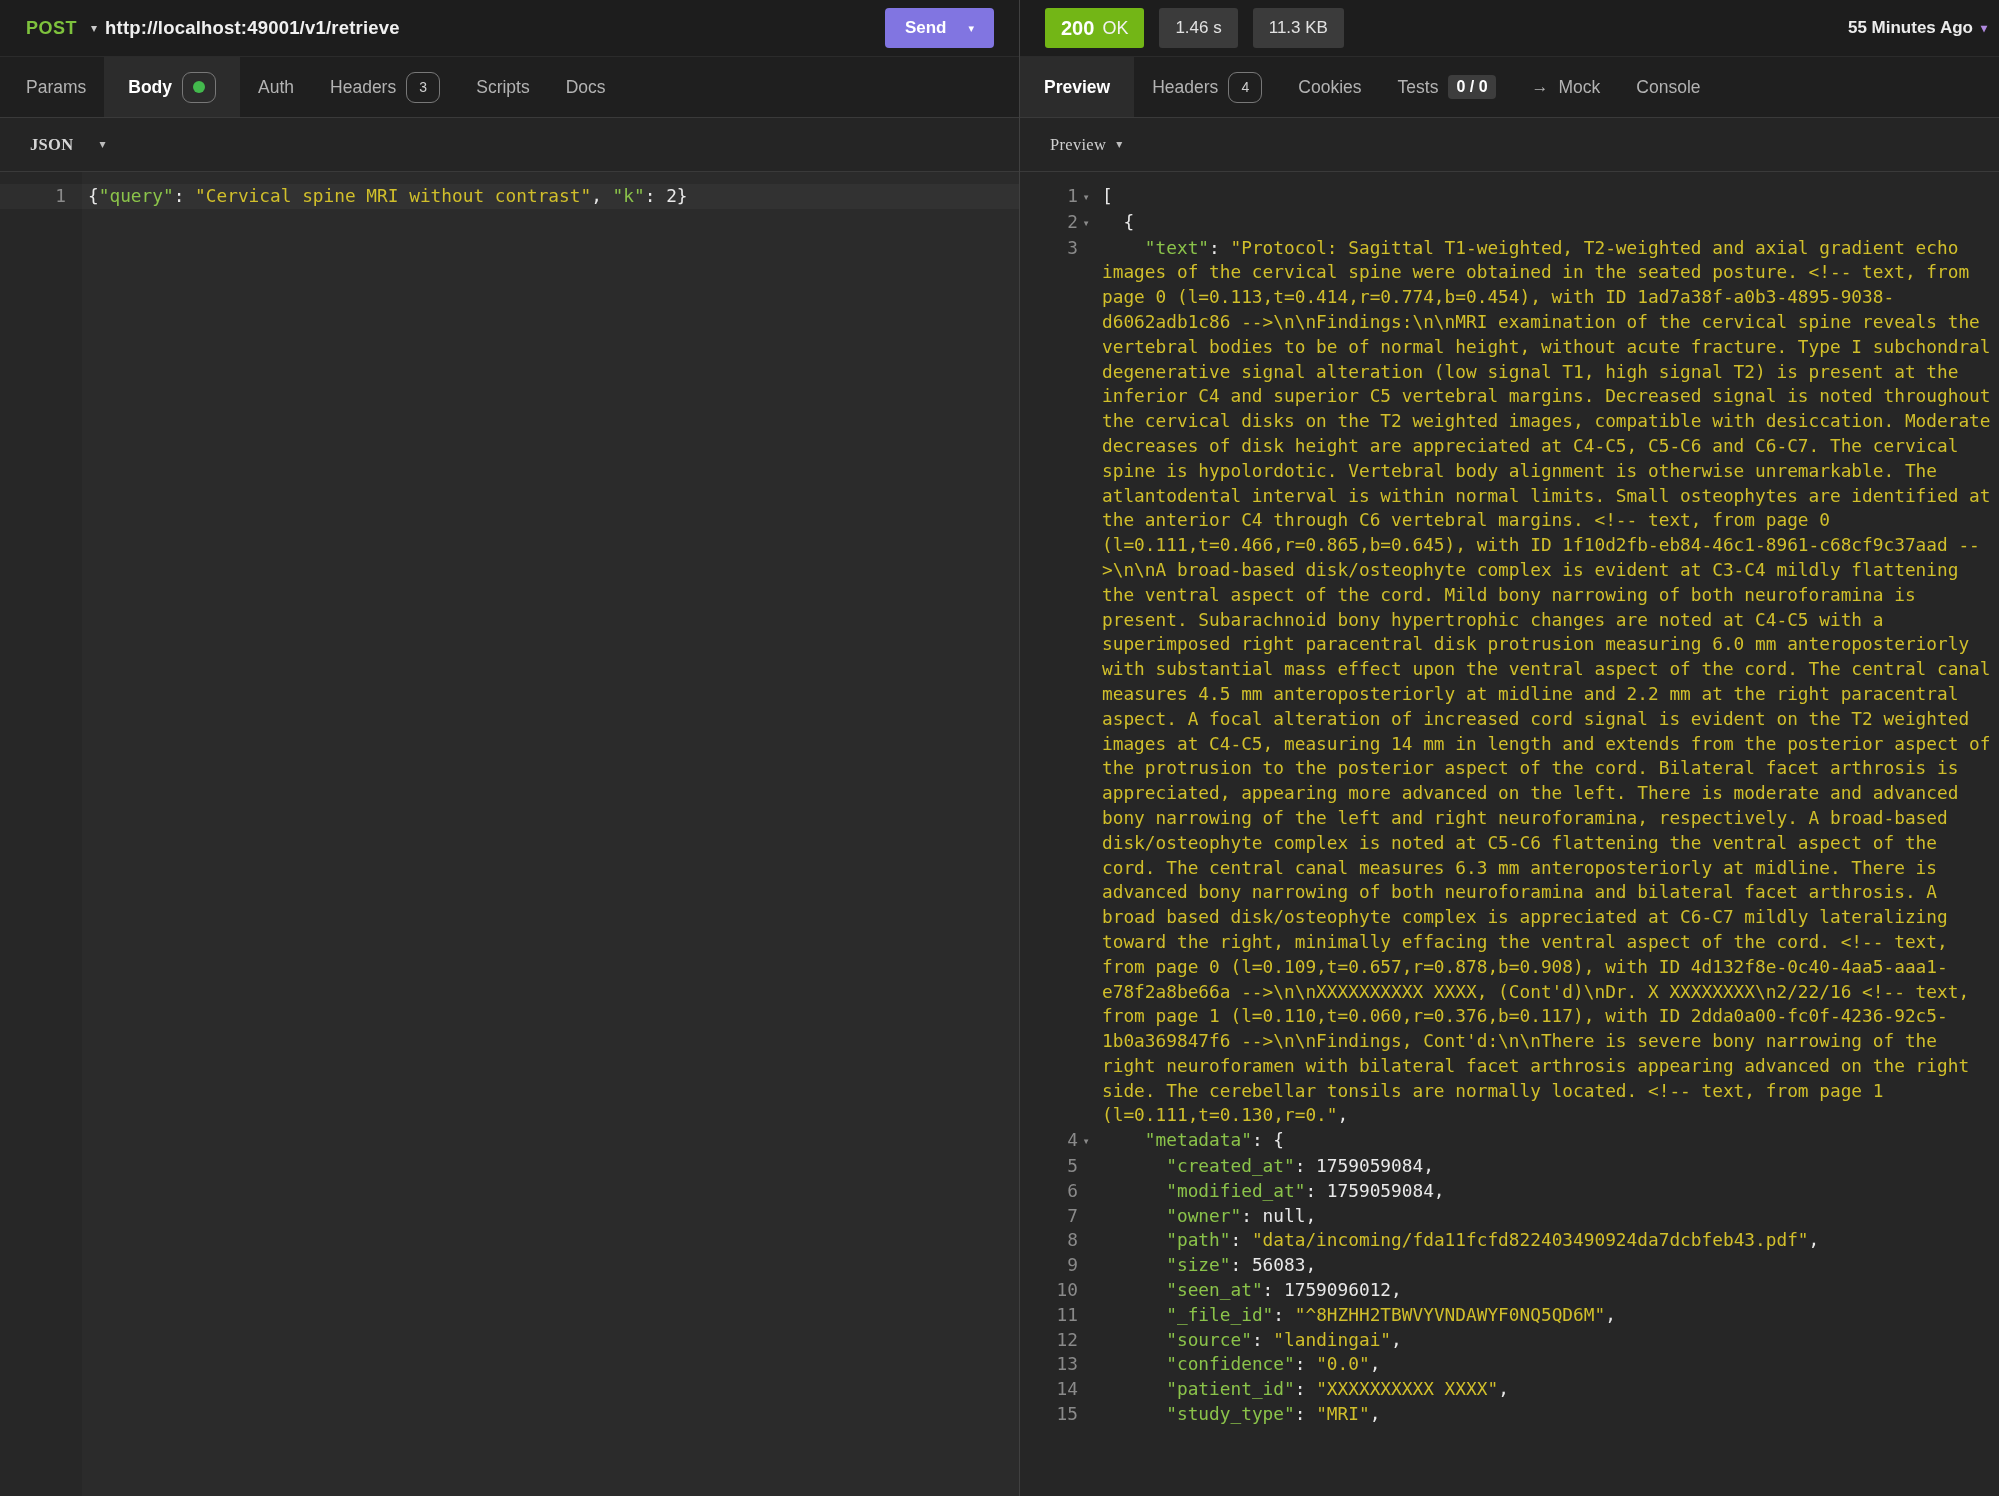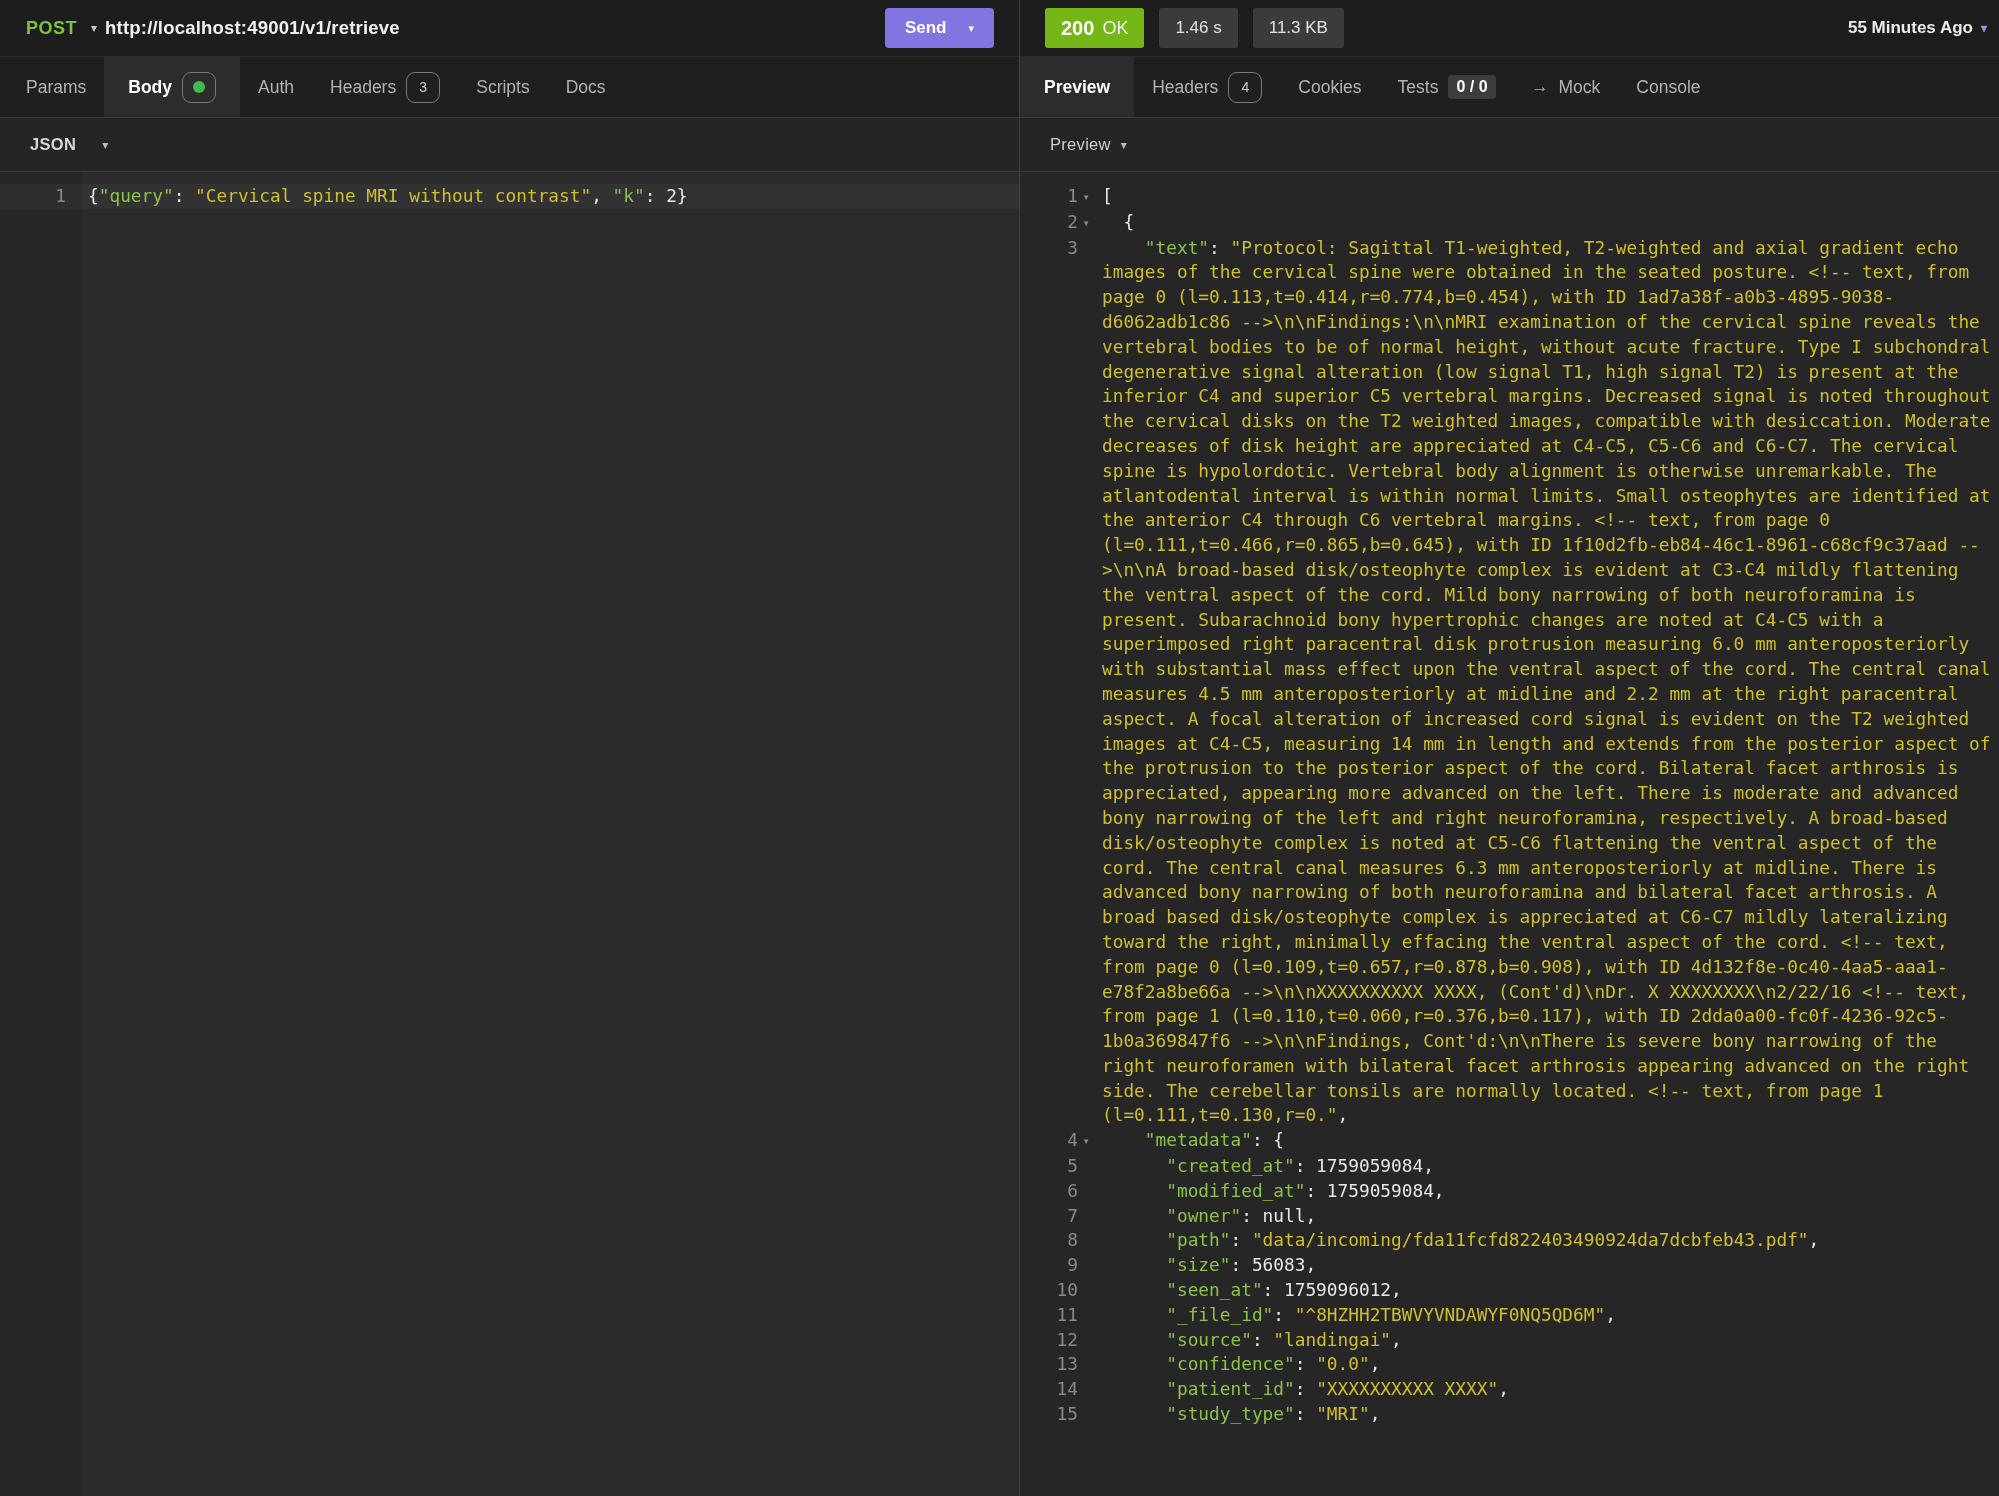--- a/index.html
+++ b/index.html
@@ -45,21 +45,21 @@
   .tab-badge-outline { border:1.6px solid #787878; border-radius:9px; min-width:34px; height:31px;
                        display:flex; align-items:center; justify-content:center; color:#cfcfcf;
                        font-size:14px; padding:0 6px; }
   .dot { width:12px; height:12px; border-radius:50%; background:#43b94d; }
   .tab-badge-solid { background:#3d3d3d; border-radius:4px; padding:3px 8px; color:#ffffff;
                      font-weight:bold; font-size:16px; }
   .arrow-glyph { color:#b3b3b3; font-size:17px; }
 
   
   .modebar { height:54px; background:#252525; border-bottom:1px solid #3a3a3a;
-             display:flex; align-items:center; flex:0 0 auto; }
+             display:flex; align-items:center; flex:0 0 auto;font-family:Liberation Serif, serif; }
   .mode-label { color:#d6d6d6; font-size:16.5px; font-weight:600; margin-left:30px; letter-spacing:.3px; }
   .modebar .caret { margin-left:26px; color:#bdbdbd; }
   .modebar.resp .mode-label { margin-left:30px; font-weight:400; color:#cfcfcf; }
   .modebar.resp .caret { margin-left:10px; }
 
   
   .code-scroll { flex:1; overflow:hidden; padding-top:12px;
                  font-family:"DejaVu Sans Mono", monospace; font-size:17.8px; line-height:24.8px; }
   .pane.left .code-scroll { background:#2b2b2b; position:relative; }
   .pane.left .code-scroll::before { content:""; position:absolute; left:0; top:0; bottom:0; width:82px;

